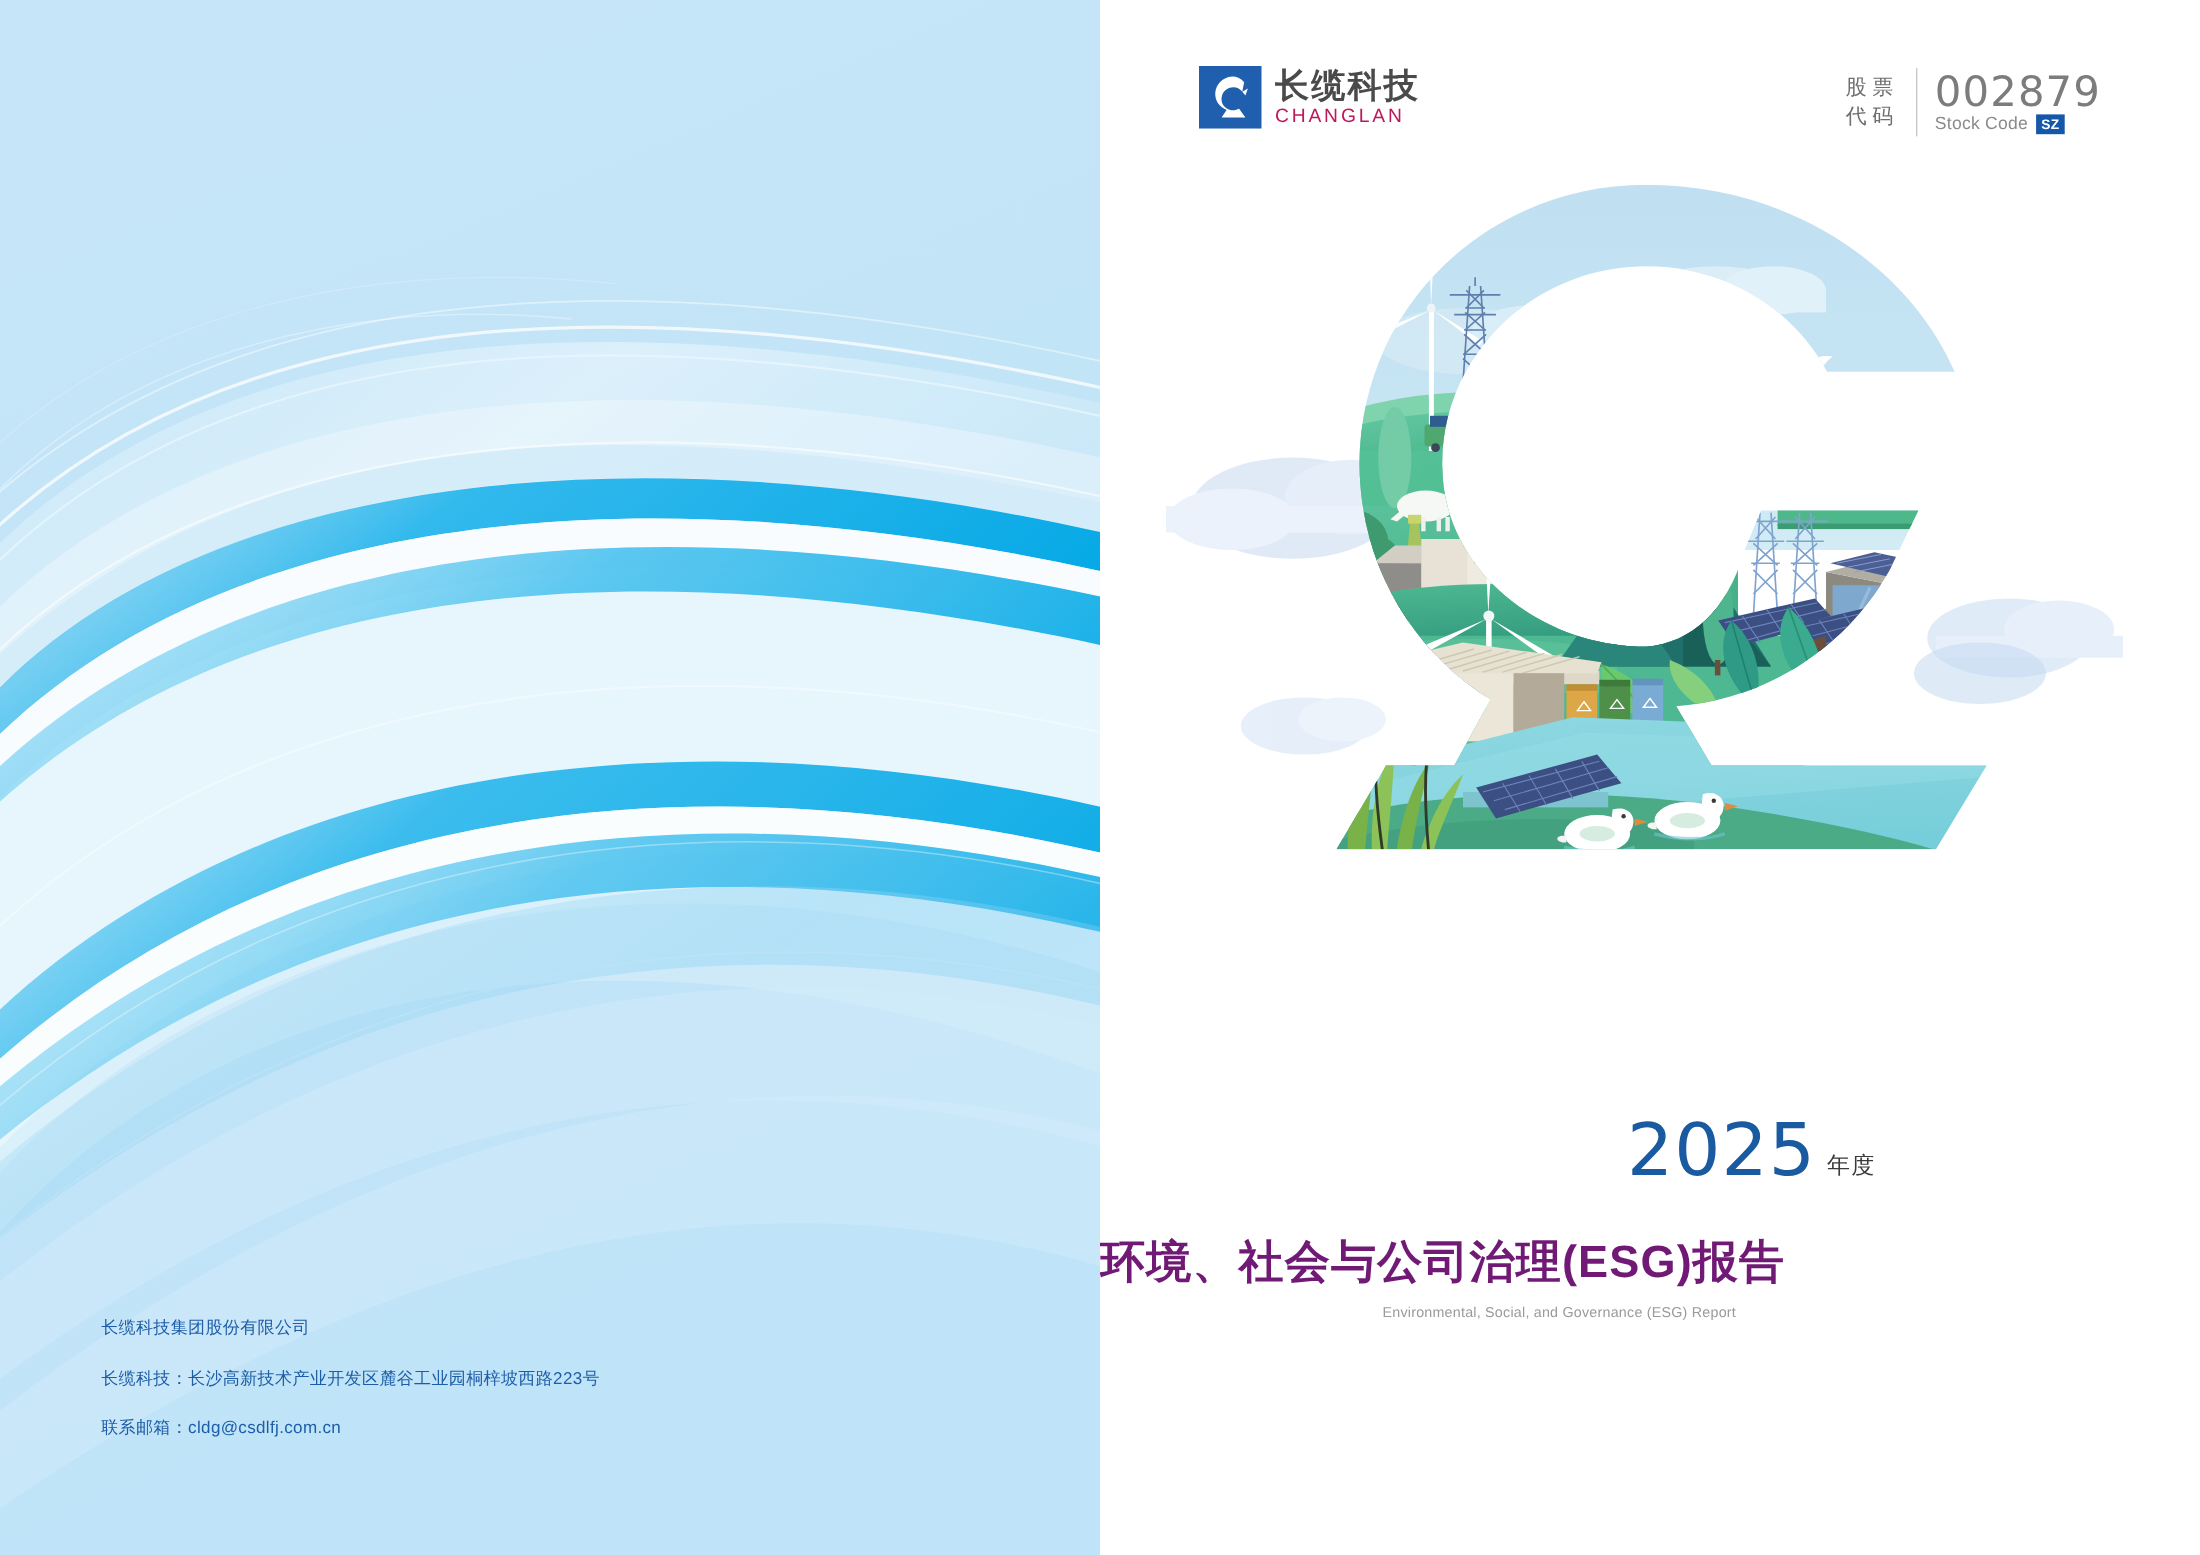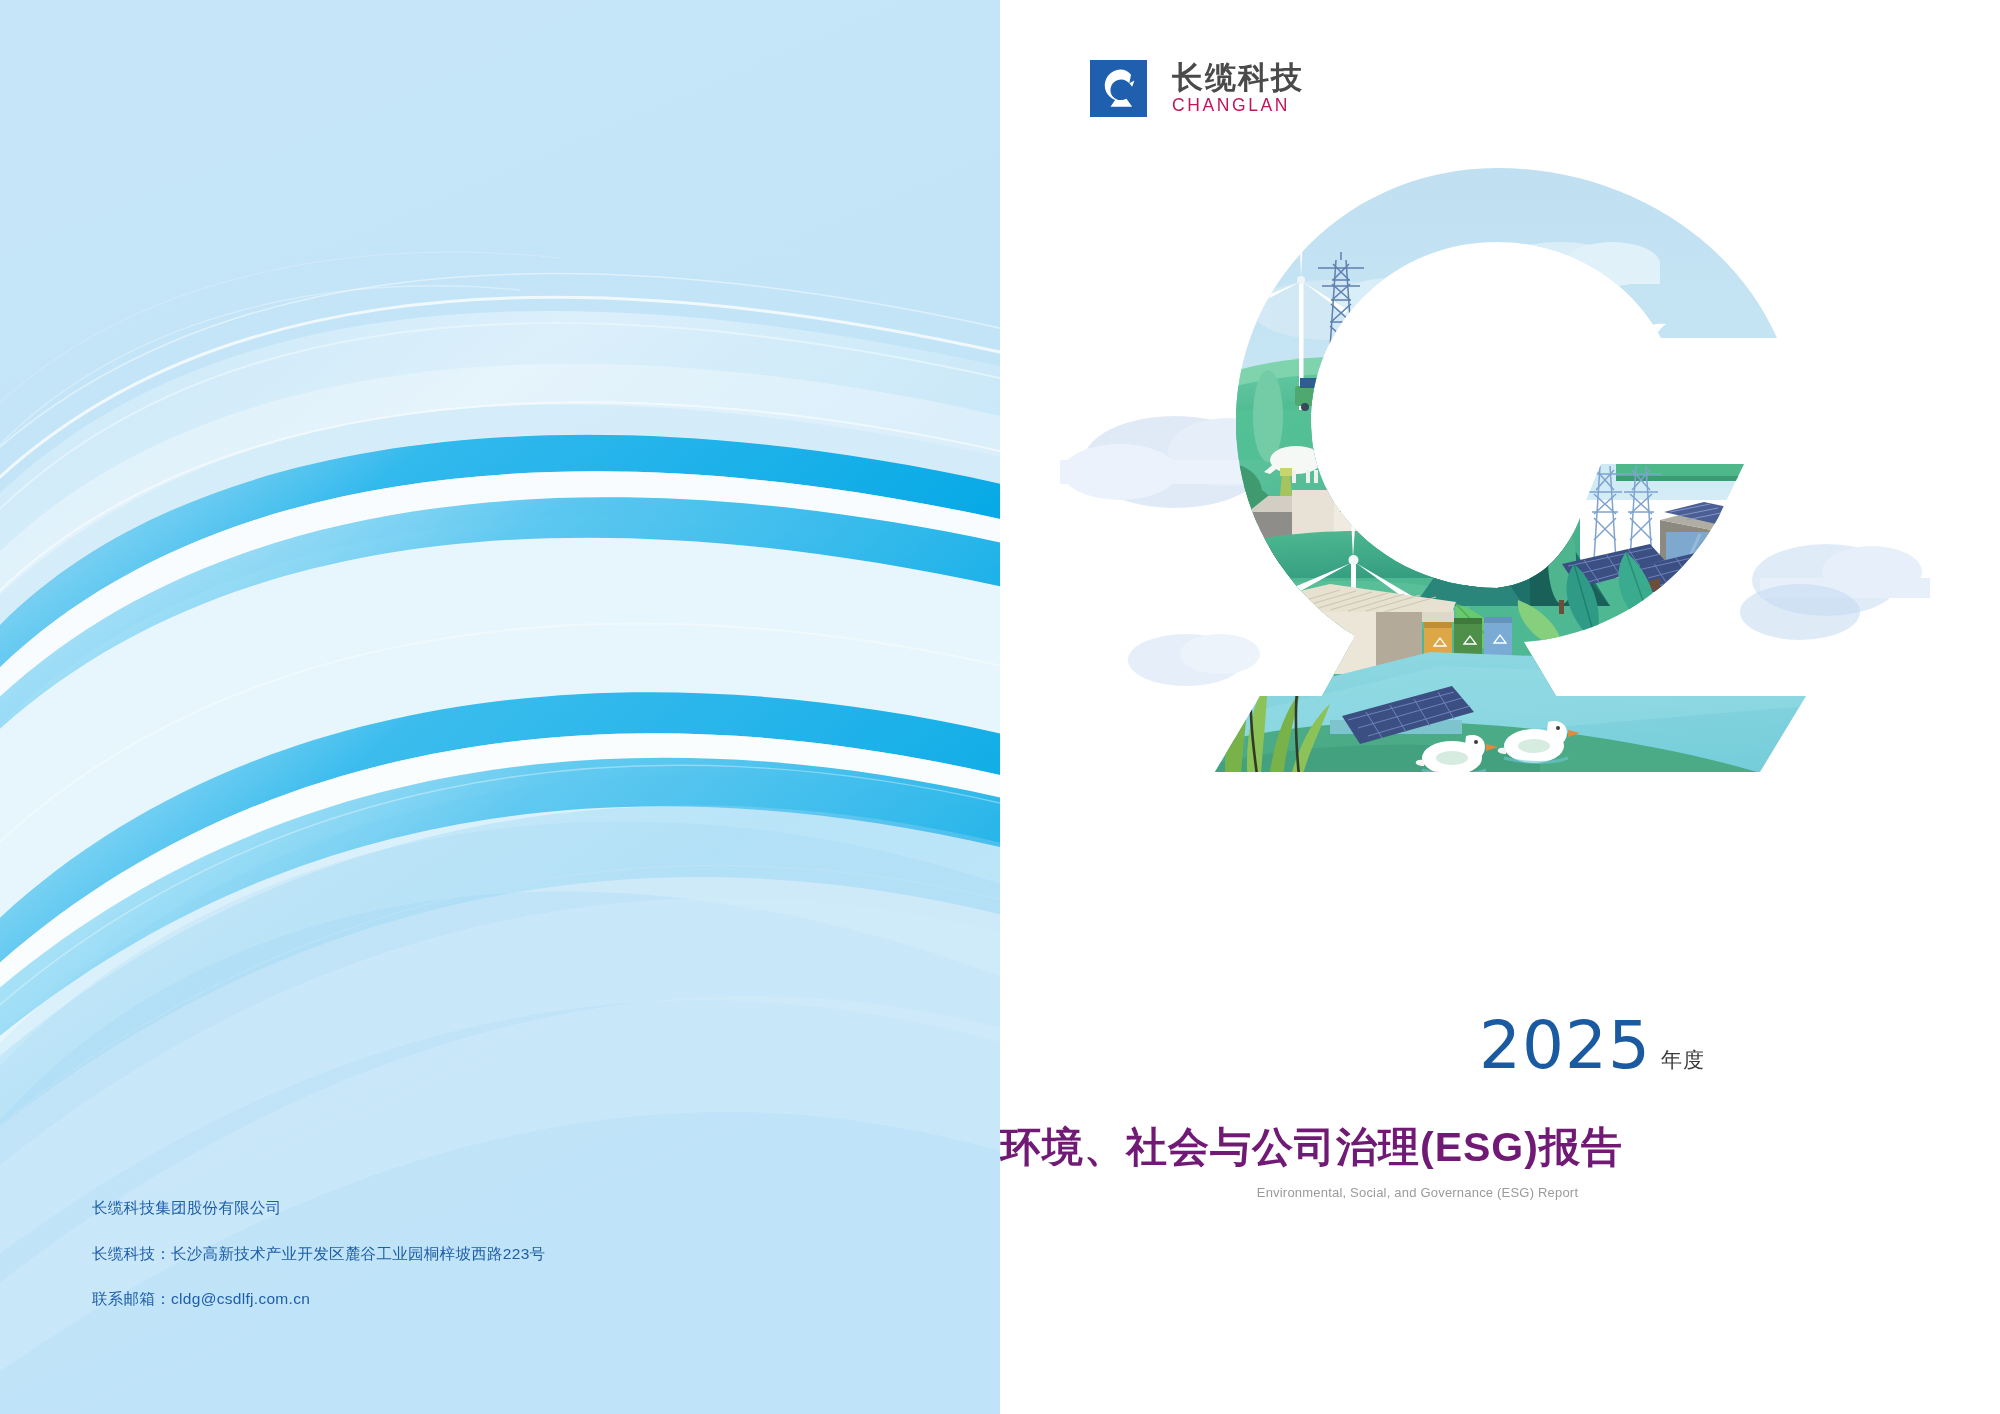--- a/index.html
+++ b/index.html
@@ -32,21 +32,21 @@
   #front-cover{
     position:absolute;left:1000px;top:0;width:1000px;height:1414px;
     background:#ffffff;overflow:hidden;
   }
 
   
   .cover-header{
     position:absolute;left:0;top:60px;width:1000px;height:80px;
   }
   .brand{
-    position:absolute;left:90px;top:0px;display:flex;align-items:center;gap:25px;
+    position:absolute;left:90px;top:0px;display:flex;align-items:center;gap:12px;
   }
   .brand-mark{width:57px;height:57px;display:block;flex:0 0 auto;}
   .brand-text{display:flex;flex-direction:column;justify-content:center;gap:2px;}
   .brand-cn{
     font-size:31px;font-weight:700;color:#4a4a4a;letter-spacing:2px;line-height:1.05;
     font-family:"Liberation Sans","DejaVu Sans",sans-serif;
   }
   .brand-en{
     font-size:17.5px;color:#be185d;letter-spacing:2.6px;line-height:1;
     font-family:"Liberation Sans","DejaVu Sans",sans-serif;
@@ -192,20 +192,34 @@
                    C41 68, 35 60, 36 51 C37 41, 45 34, 55 34 C61 34, 66 37, 69 41 Z" fill="#ffffff"></path>
           <path d="M56 40 L56 52 L48 52 L56 62 L64 52 L60 52 L60 40 Z" fill="#1f5fae"></path>
           <path d="M69 41 L78 36 L74 47 Z" fill="#ffffff"></path>
         </svg>
         <div class="brand-text">
           <div class="brand-cn">长缆科技</div>
           <div class="brand-en">CHANGLAN</div>
         </div>
       </div>
 
+      <div class="stock">
+        <div class="stock-label">
+          <span>股票</span>
+          <span>代码</span>
+        </div>
+        <div class="stock-divider"></div>
+        <div class="stock-right">
+          <div class="stock-code">002879</div>
+          <div class="stock-sub">
+            <span class="stock-sub-label">Stock Code</span>
+            <span class="stock-badge">SZ</span>
+          </div>
+        </div>
+      </div>
     </div>
 
     <div id="illustration">
       <svg viewBox="0 0 1000 640">
         <defs>
 
           <clipPath id="clipC">
             <path d="M500 12
                      A 252 252 0 1 0 500 516
                      L 500 516 L 248 516 L 248 516 Z"></path>

